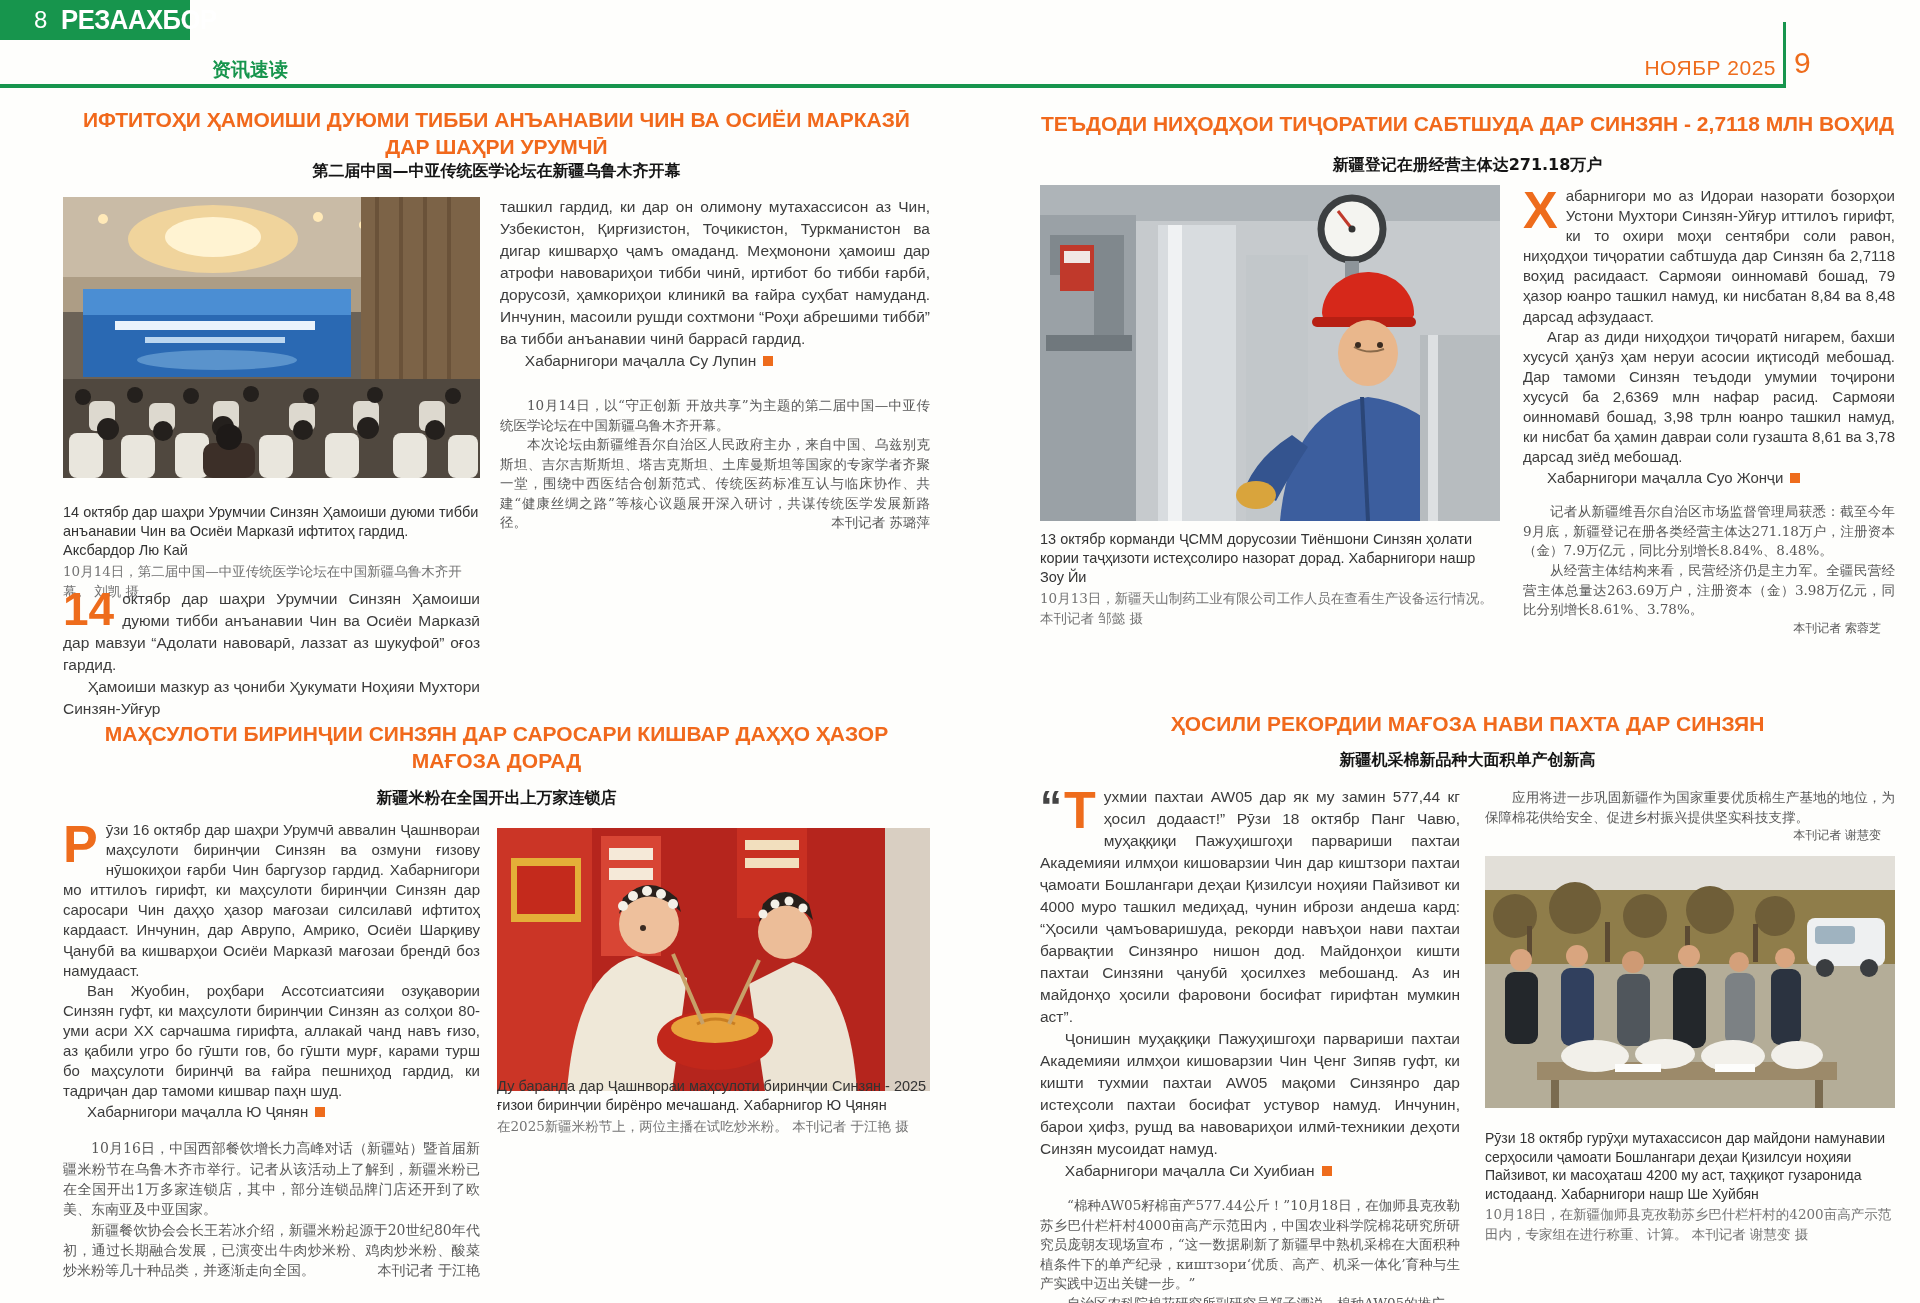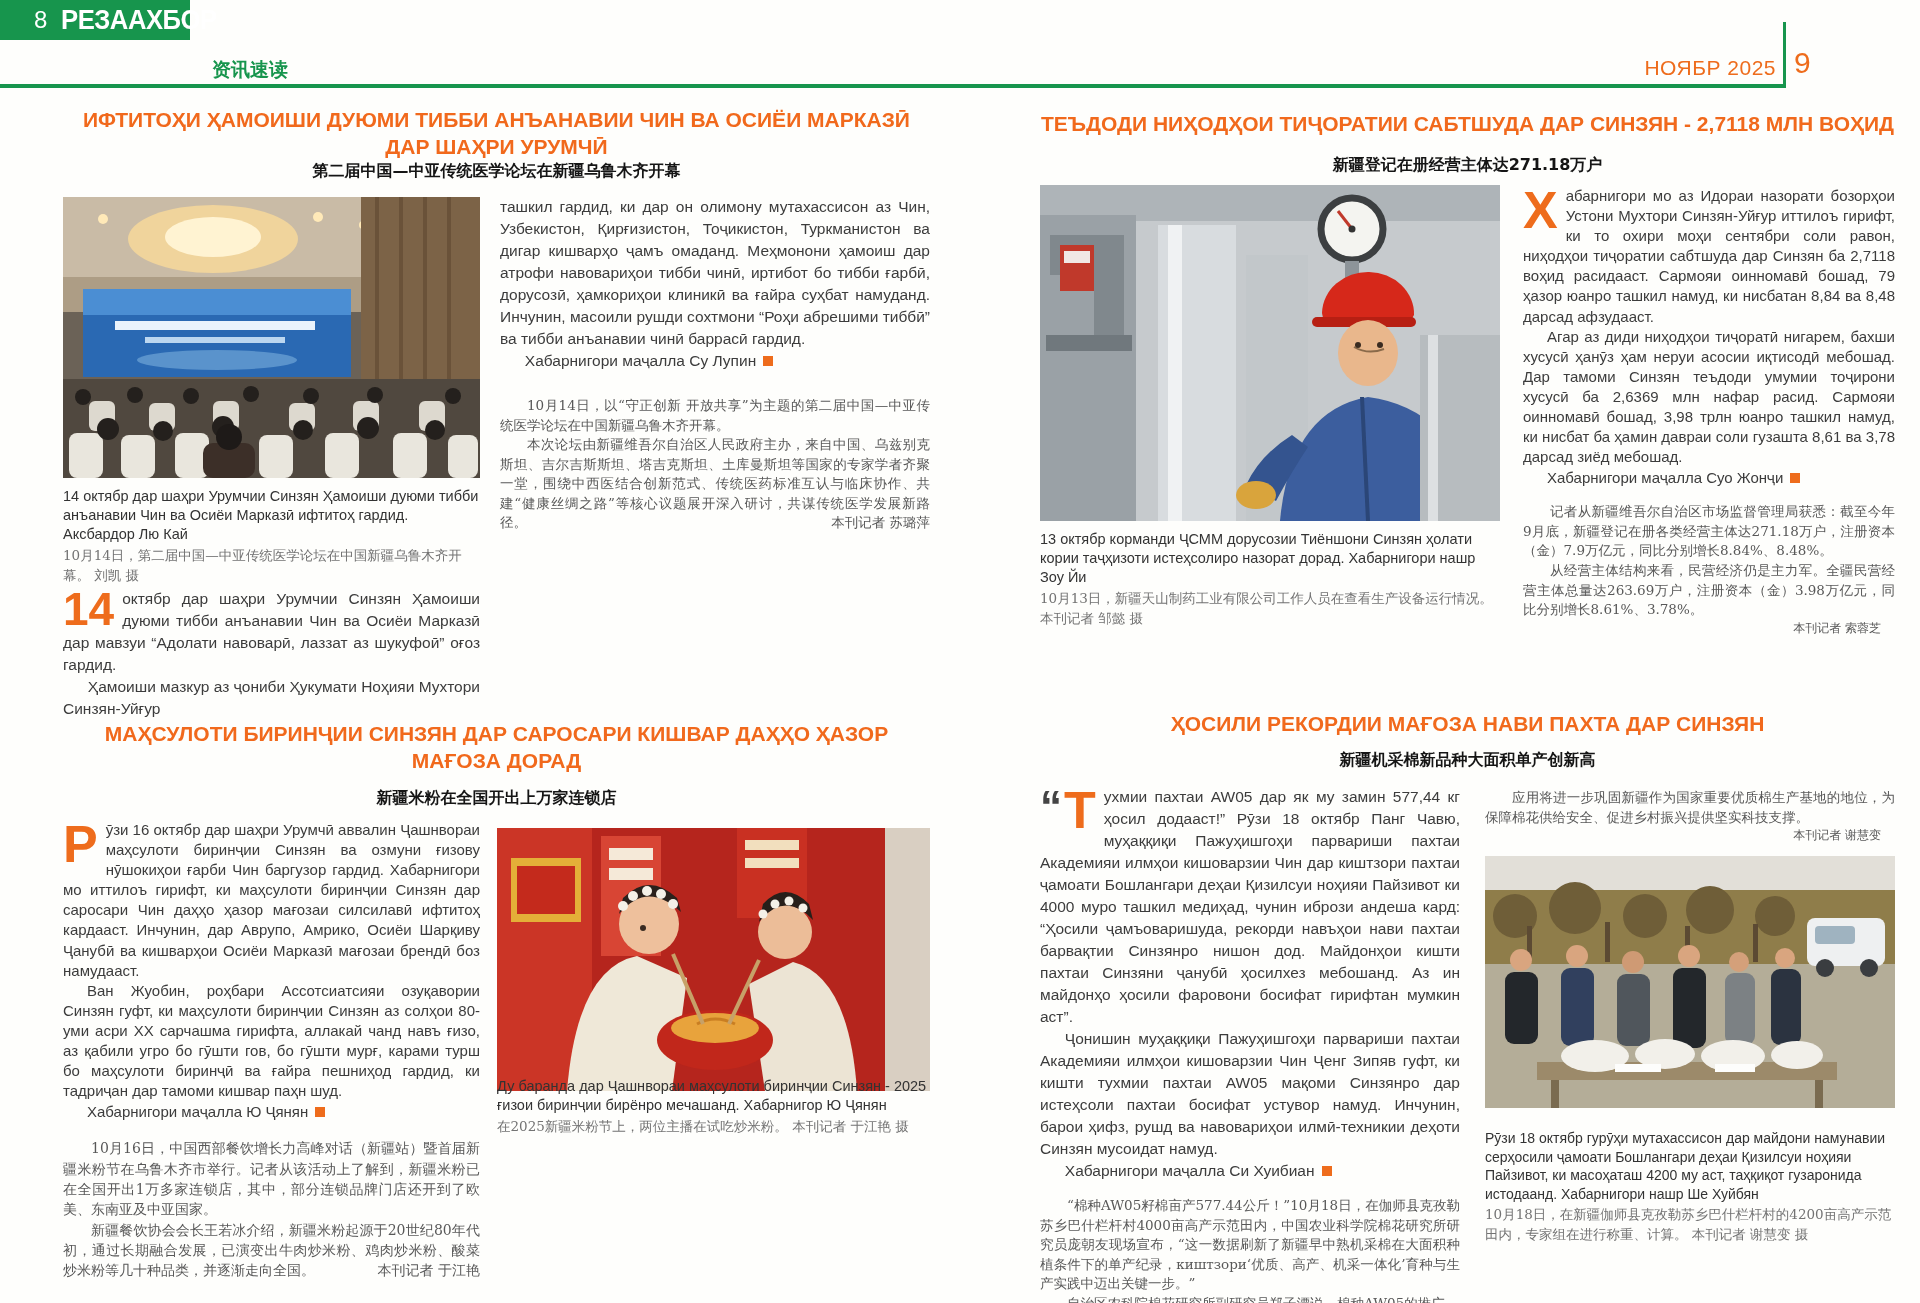--- a/index.html
+++ b/index.html
@@ -106,21 +106,21 @@
         <circle cx="128" cy="199" r="8"></circle>
       <circle cx="188" cy="197" r="8"></circle>
         <circle cx="248" cy="199" r="8"></circle>
         <circle cx="312" cy="198" r="8"></circle>
         <circle cx="390" cy="199" r="8"></circle>
       <rect x="140" y="246" width="52" height="35" rx="10" fill="#3c2f28"></rect>
       <circle cx="166" cy="240" r="13" fill="#1e1a18"></circle>
     </g>
   </svg>
 
-  <div class="abs" style="left:63px;top:487px;width:417px;">
+  <div class="abs" style="left:63px;top:503px;width:417px;">
     <div class="cap-tj">14 октябр дар шаҳри Урумчии Синзян Ҳамоиши дуюми тибби анъанавии Чин ва Осиёи Марказӣ ифтитоҳ гардид. Аксбардор Лю Кай</div>
     <div class="cap-zh">10月14日，第二届中国—中亚传统医学论坛在中国新疆乌鲁木齐开幕。 刘凯 摄</div>
   </div>
 
   <div class="abs body-tj" style="left:63px;top:588px;width:417px;">
     <p><span class="dc dc-num">14</span><span>октябр дар шаҳри Урумчии Синзян Ҳамоиши дуюми тибби анъанавии Чин ва Осиёи Марказӣ дар мавзуи “Адолати навоварӣ, лаззат аз шукуфоӣ” оғоз гардид.</span></p>
     <p class="ind">Ҳамоиши мазкур аз ҷониби Ҳукумати Ноҳияи Мухтори Синзян-Уйғур</p>
   </div>
 
   <div class="abs" style="left:500px;top:196px;width:430px;">

